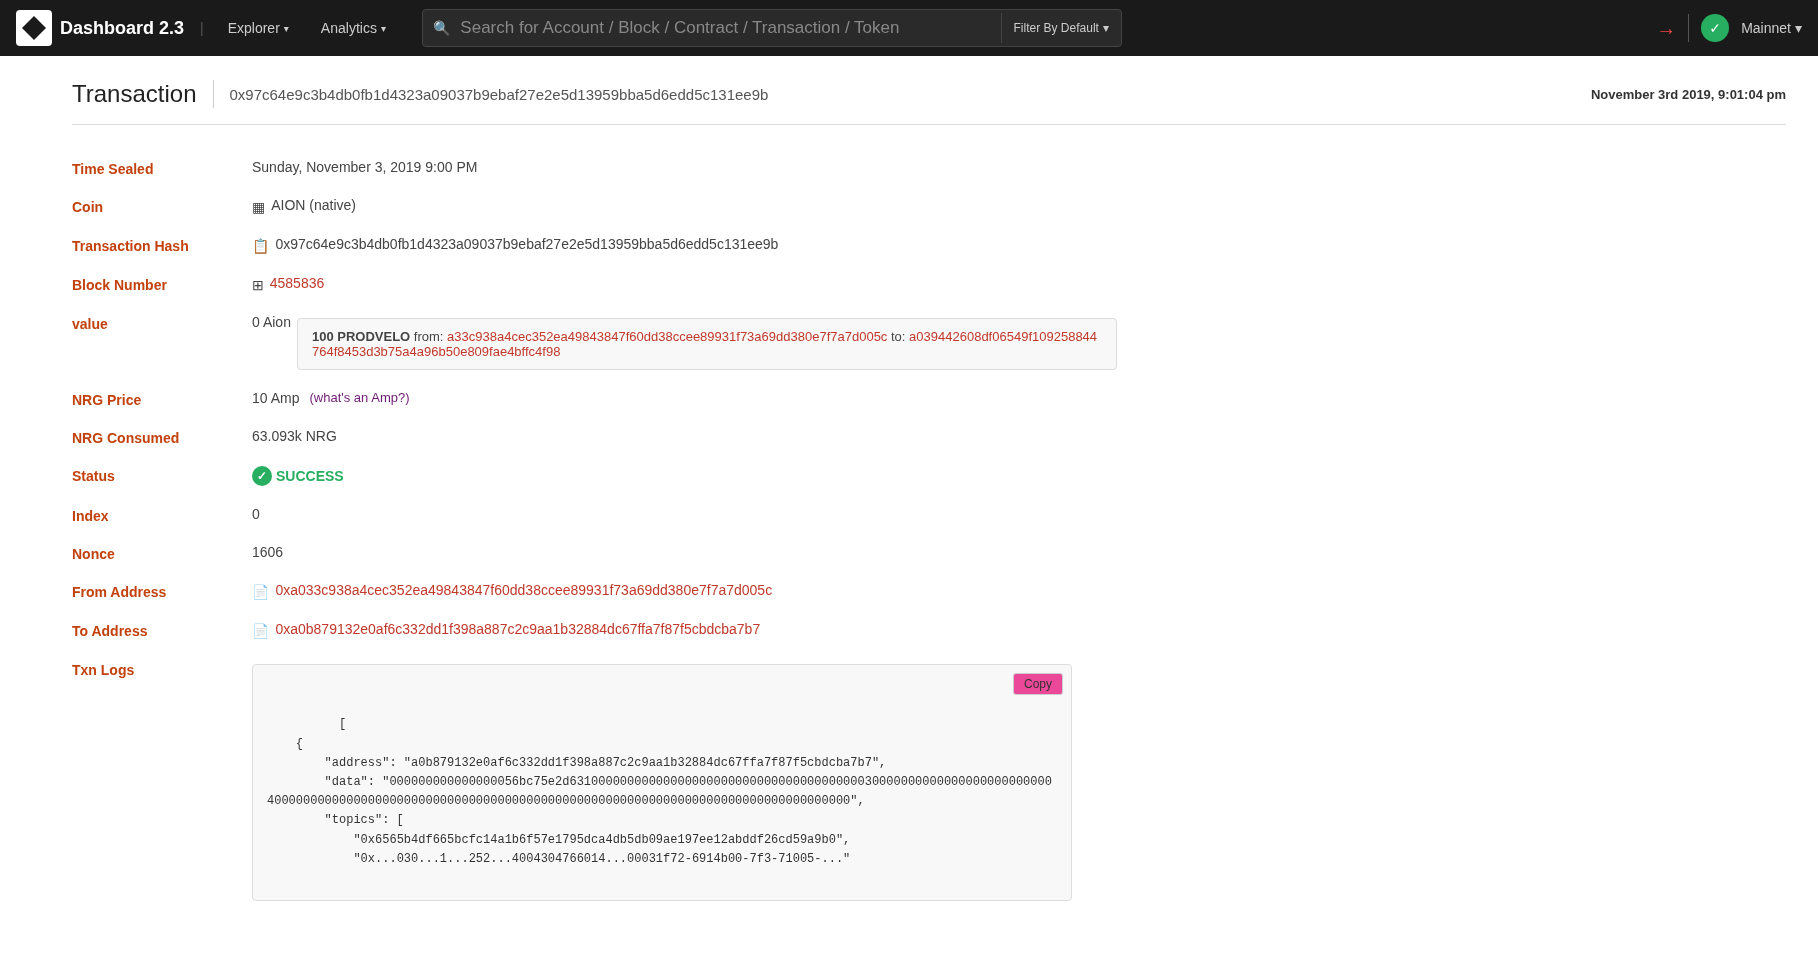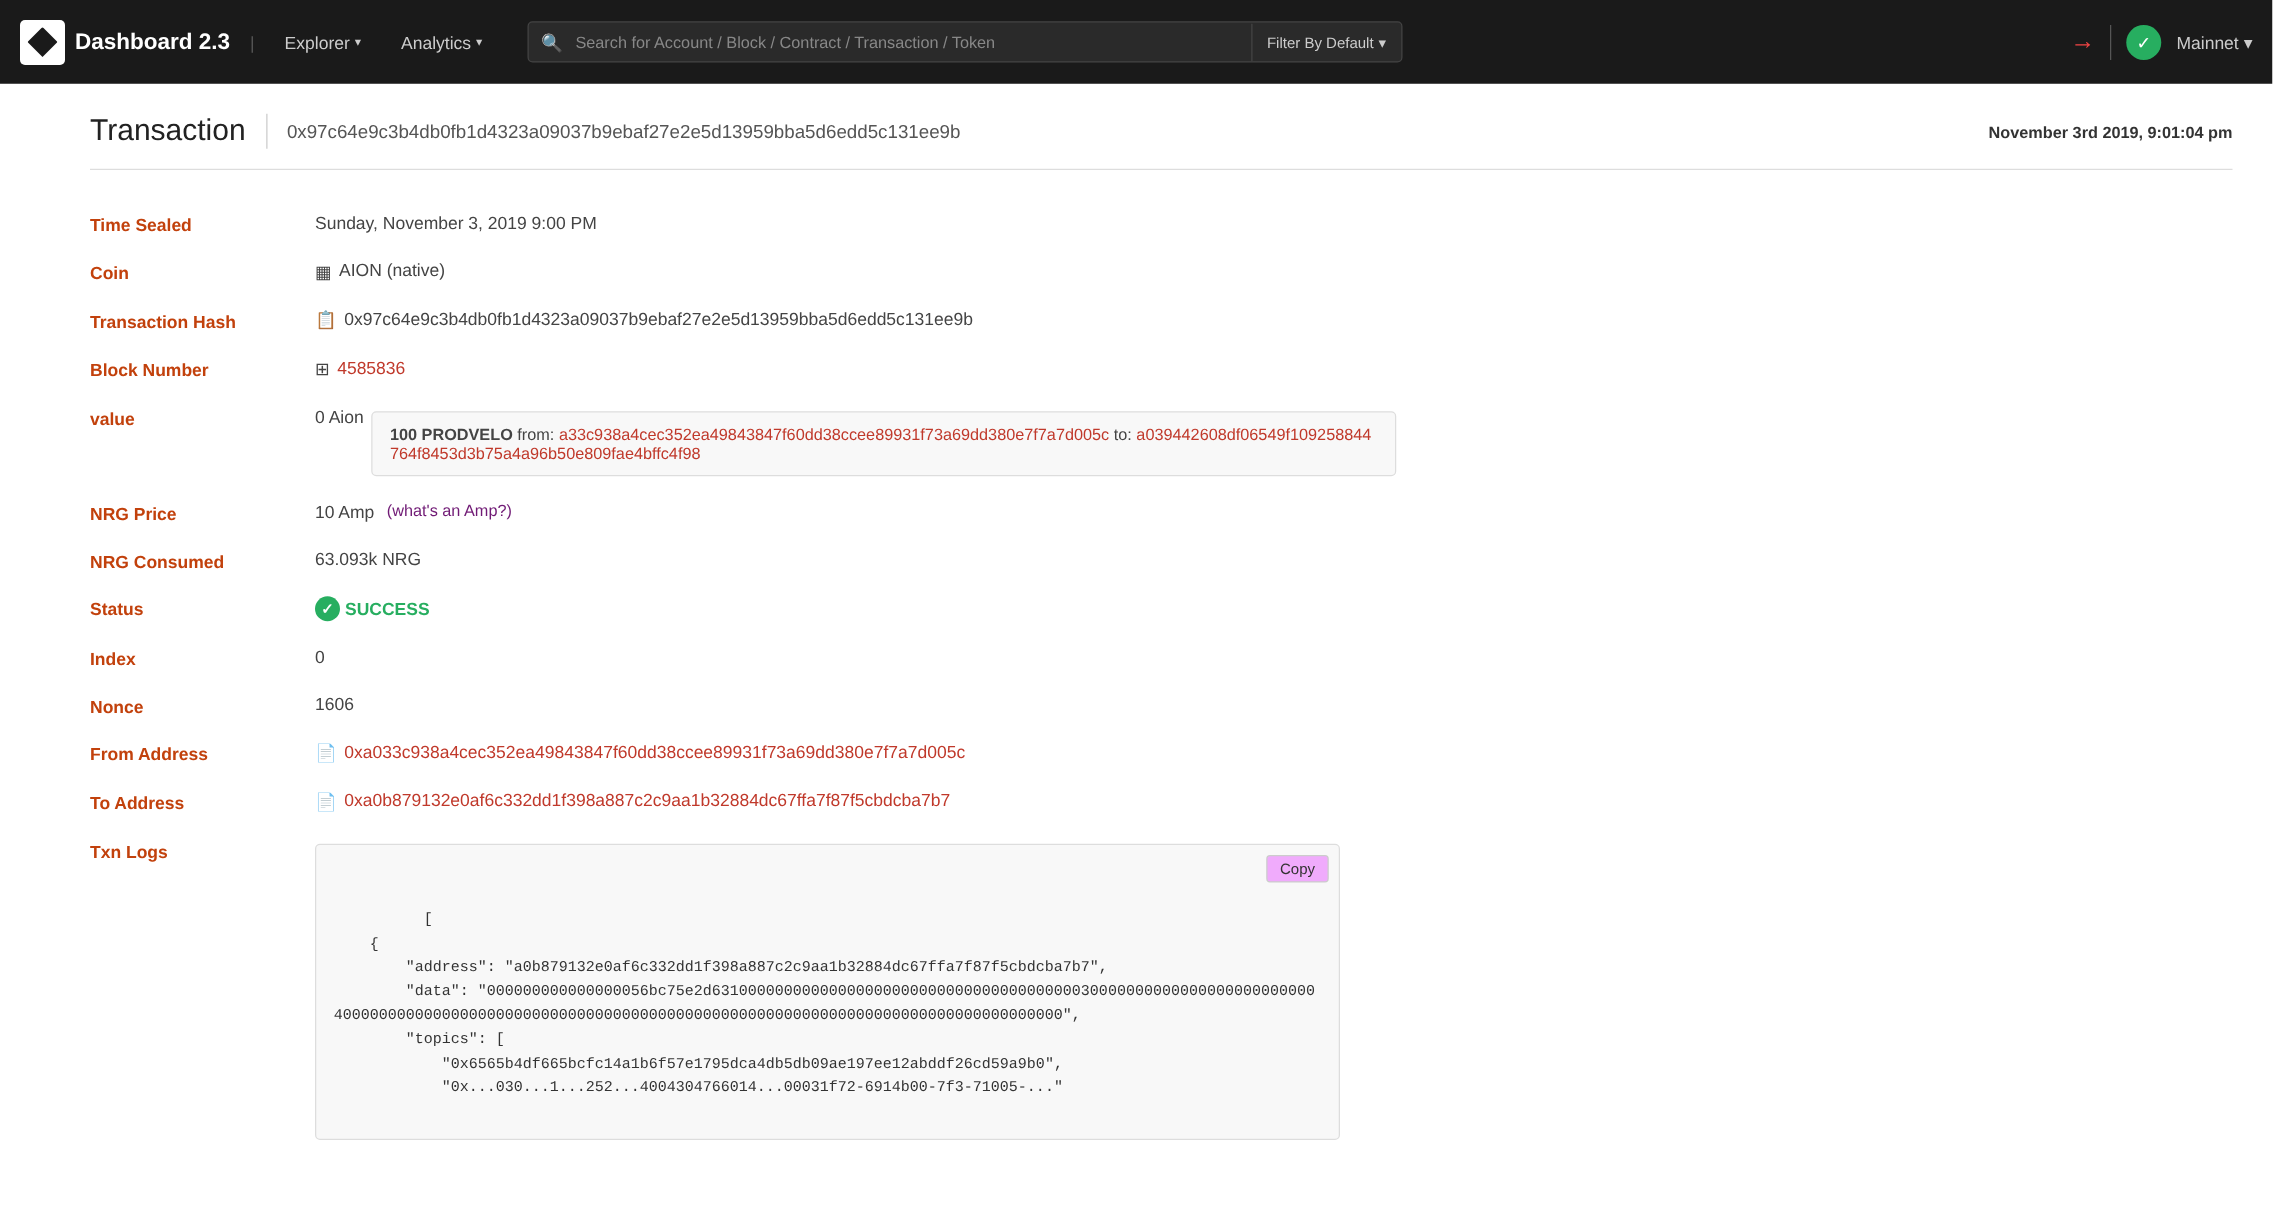--- a/index.html
+++ b/index.html
@@ -4,21 +4,21 @@
   <style>
     * { box-sizing: border-box; margin: 0; padding: 0; }
     body { font-family: -apple-system, BlinkMacSystemFont, 'Segoe UI', sans-serif; background: #fff; color: #333; font-size: 14px; }
 
     
     .navbar {
       background: #1a1a1a;
       display: flex;
       align-items: center;
       padding: 0 16px;
-      height: 67px;
+      height: 56px;
       gap: 8px;
     }
     .navbar-brand {
       display: flex;
       align-items: center;
       gap: 8px;
       color: #fff;
       font-size: 18px;
       font-weight: 600;
       margin-right: 4px;
@@ -66,21 +66,21 @@
       max-width: 700px;
     }
     .search-icon-wrap {
       padding: 0 10px;
       color: #888;
     }
     .search-input {
       background: none;
       border: none;
       color: #fca5a5;
-      font-size: 13px;
+      font-size: 17px;
       padding: 8px 0;
       flex: 1;
       outline: none;
     }
     .search-input::placeholder { color: #888; }
     .filter-btn {
       background: none;
       border: none;
       border-left: 1px solid #444;
       color: #ccc;
@@ -252,21 +252,21 @@
       position: relative;
       margin-top: 4px;
       white-space: pre-wrap;
       word-break: break-all;
       line-height: 1.6;
     }
     .copy-btn {
       position: absolute;
       top: 8px;
       right: 8px;
-      background: #f0abfc;
+      background: #ec4899;
       border: 1px solid #ccc;
       border-radius: 3px;
       padding: 3px 10px;
       font-size: 12px;
       cursor: pointer;
       color: #333;
     }
 
     .doc-icon::before { content: "📋"; font-size: 14px; }
     .layers-icon::before { content: "⊞"; font-size: 14px; }

